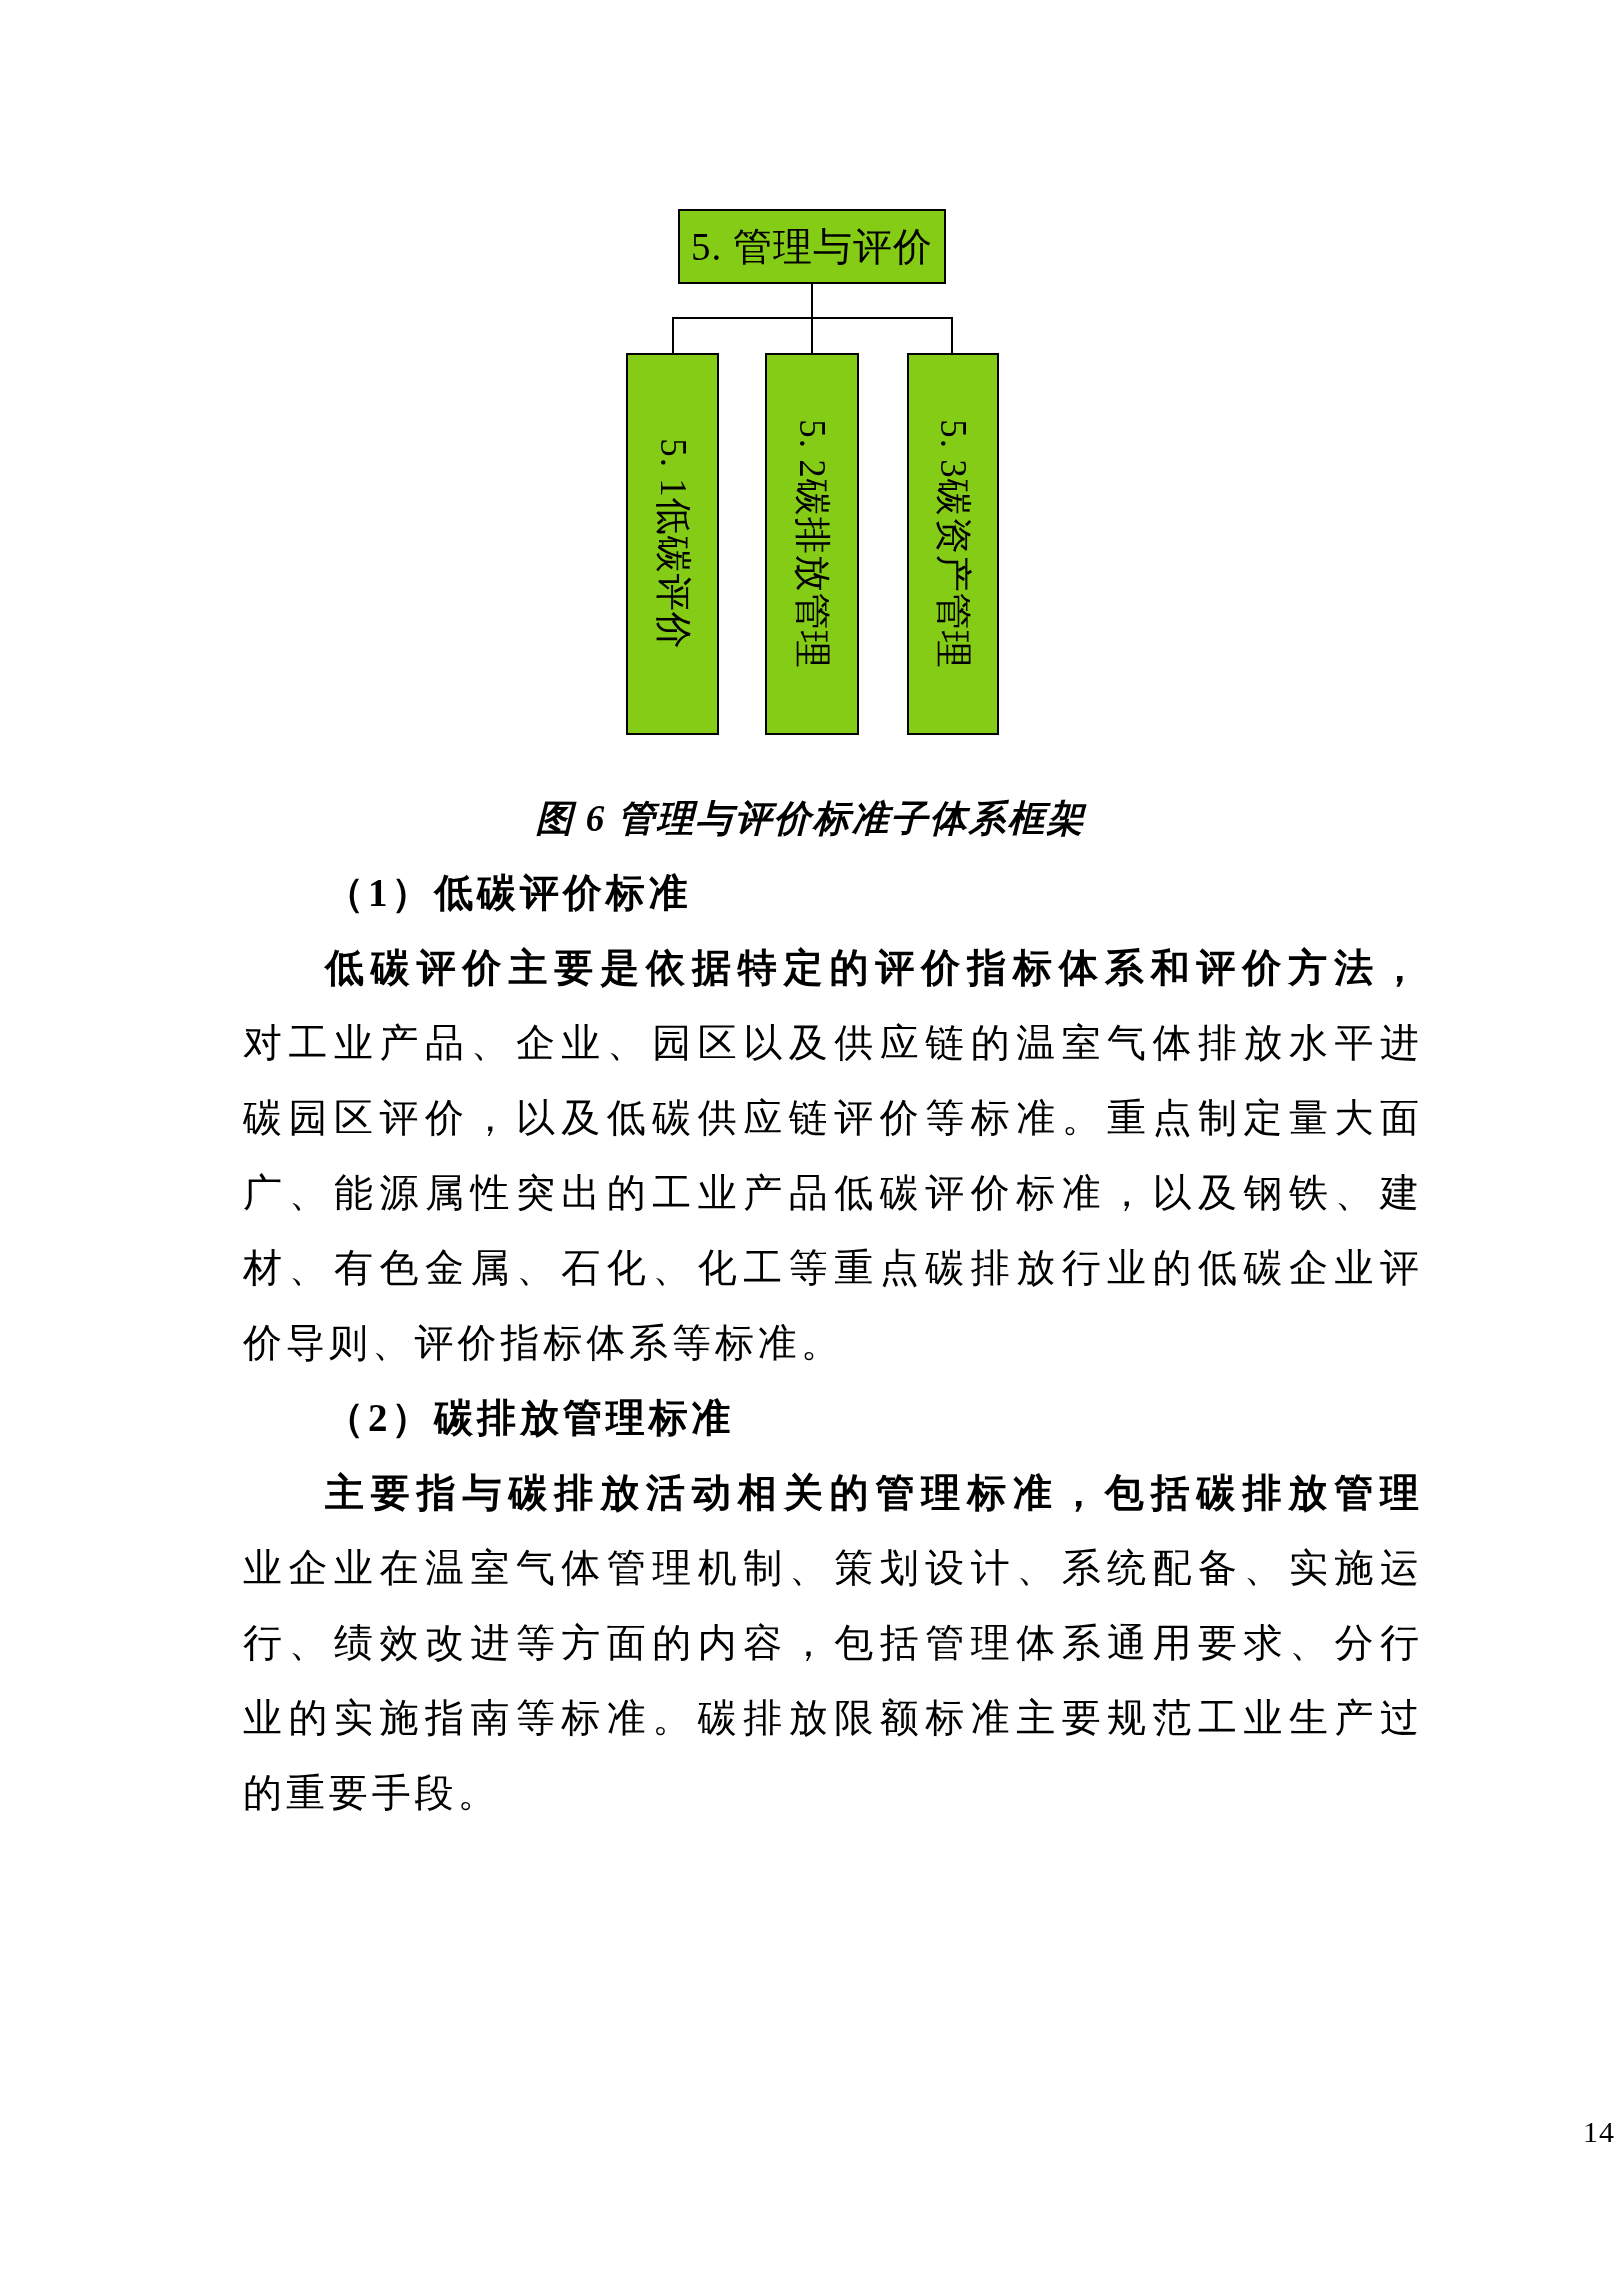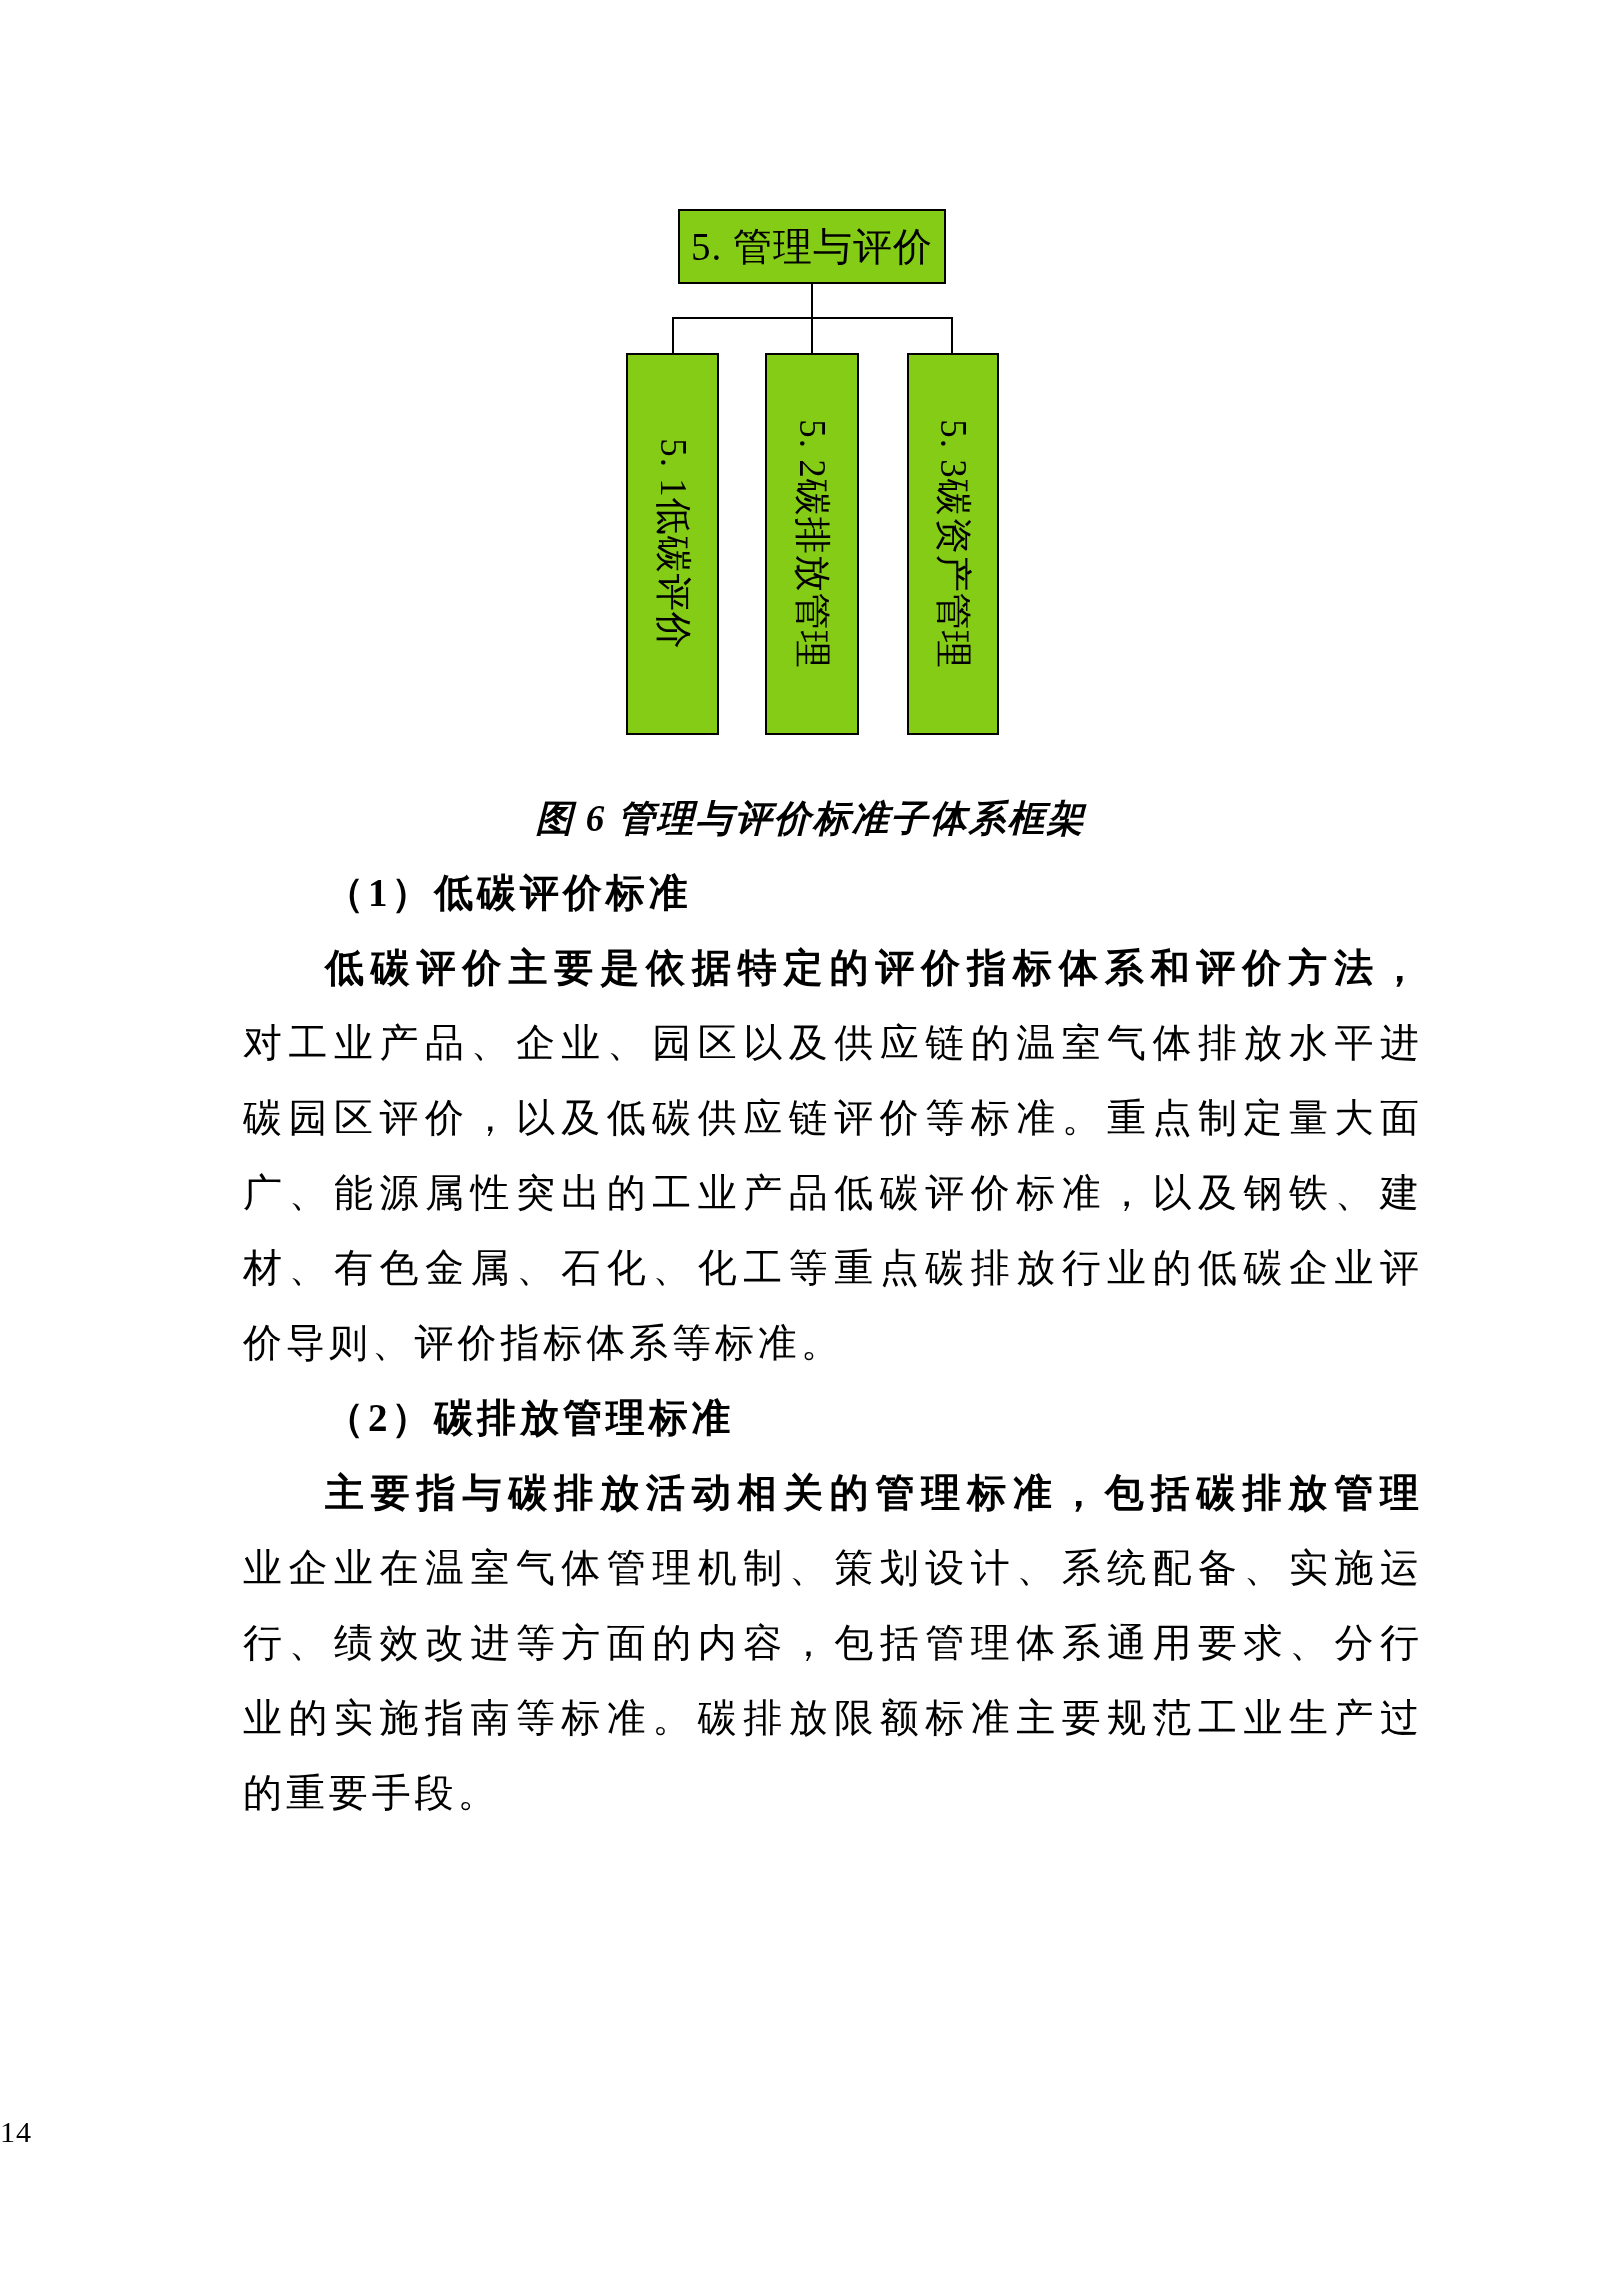--- a/index.html
+++ b/index.html
@@ -59,21 +59,21 @@
   }
   .tline.just{
     white-space:normal;
     text-align:justify;
     text-align-last:justify;
     letter-spacing:0;
   }
   .tline.ind{text-indent:82px;font-weight:bold;}
   .page-number{
     position:absolute;left:0;top:2115px;width:1615px;
-    text-align:left;font-size:30px;letter-spacing:1px;
+    text-align:right;font-size:30px;letter-spacing:1px;
   }
 </style>
 </head>
 <body>
 
 <div class="page">
 
   <div>
     <div class="node root-node">
       <span>5. 管理与评价</span>

